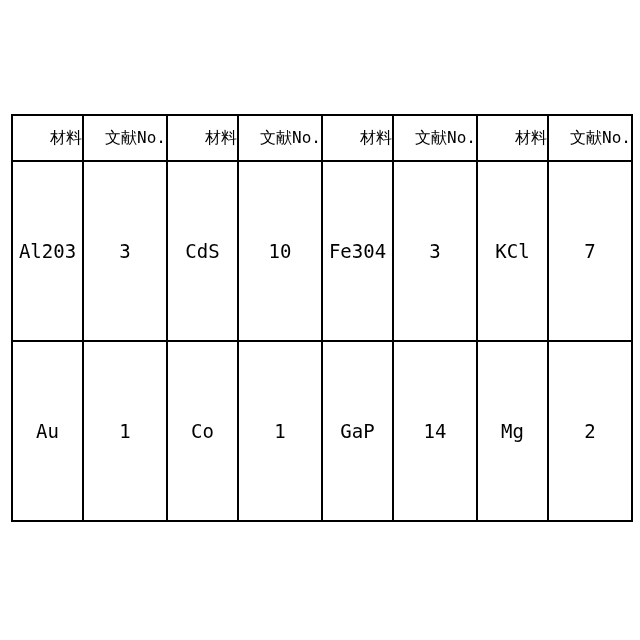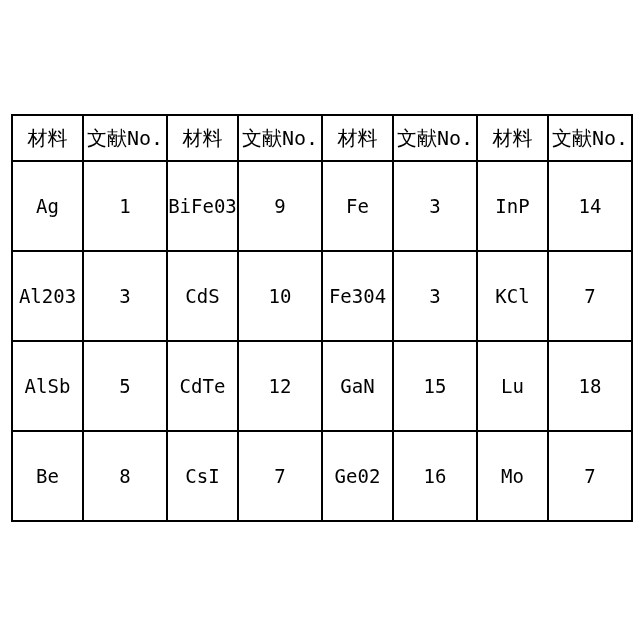--- a/index.html
+++ b/index.html
@@ -33,22 +33,23 @@
     text-align: center;
     vertical-align: middle;
     color: #000000;
     font-family: "DejaVu Sans Mono", "Liberation Mono", monospace;
     font-weight: normal;
     white-space: nowrap;
     overflow: hidden;
   }
   table.ref-table th {
     height: 44px;
-    font-size: 20px;
+    font-size: 16px;
     letter-spacing: 0px;
+    text-align: right;
   }
   table.ref-table td {
     height: 34px;
     font-size: 19px;
   }
 </style>
 </head>
 <body>
 
 <div class="canvas">
@@ -70,54 +71,34 @@
           <th>材料</th>
           <th>文献No.</th>
           <th>材料</th>
           <th>文献No.</th>
           <th>材料</th>
           <th>文献No.</th>
         </tr>
     </thead>
     <tbody>
         <tr>
-          <td>Ag</td>
-          <td>1</td>
-          <td>BiFe03</td>
-          <td>9</td>
-          <td>Fe</td>
-          <td>3</td>
-          <td>InP</td>
-          <td>14</td>
-        </tr>
-        <tr>
           <td>Al203</td>
           <td>3</td>
           <td>CdS</td>
           <td>10</td>
           <td>Fe304</td>
           <td>3</td>
           <td>KCl</td>
           <td>7</td>
         </tr>
         <tr>
-          <td>AlSb</td>
-          <td>5</td>
-          <td>CdTe</td>
-          <td>12</td>
-          <td>GaN</td>
-          <td>15</td>
-          <td>Lu</td>
-          <td>18</td>
-        </tr>
-        <tr>
-          <td>Be</td>
-          <td>8</td>
-          <td>CsI</td>
-          <td>7</td>
-          <td>Ge02</td>
-          <td>16</td>
-          <td>Mo</td>
-          <td>7</td>
+          <td>Au</td>
+          <td>1</td>
+          <td>Co</td>
+          <td>1</td>
+          <td>GaP</td>
+          <td>14</td>
+          <td>Mg</td>
+          <td>2</td>
         </tr>
       </tbody>
   </table>
 </div>
 
 </body></html>

